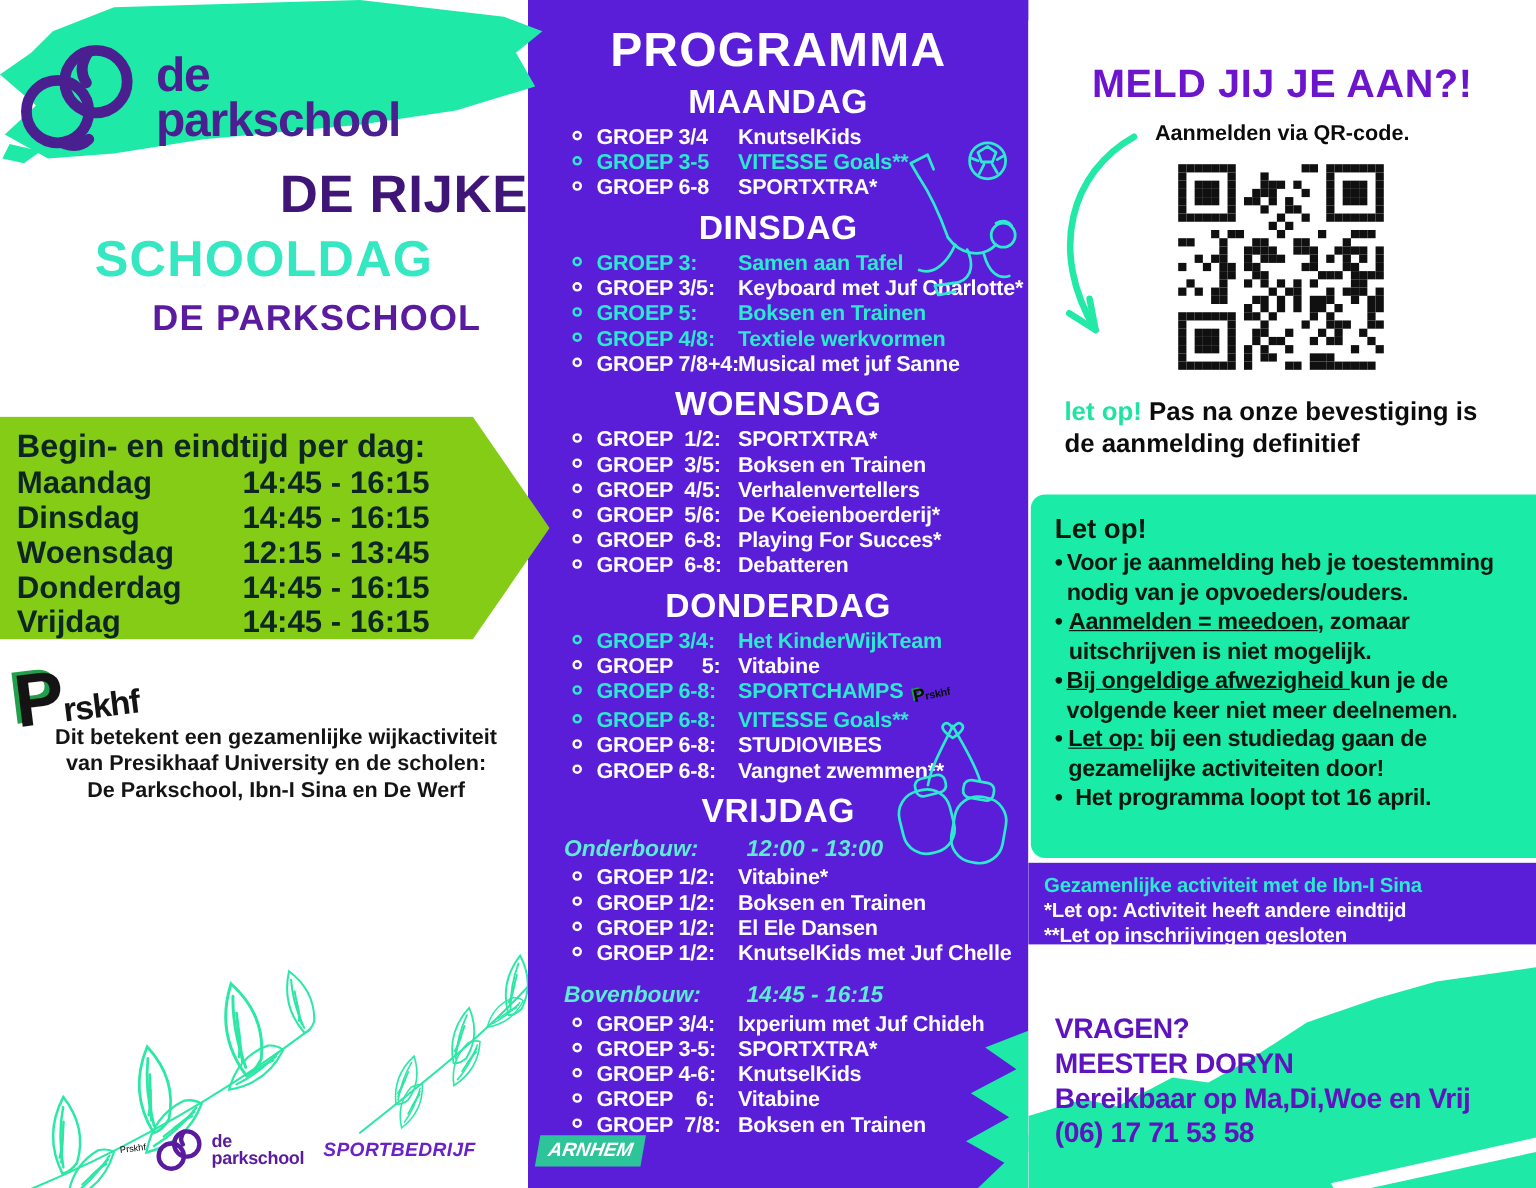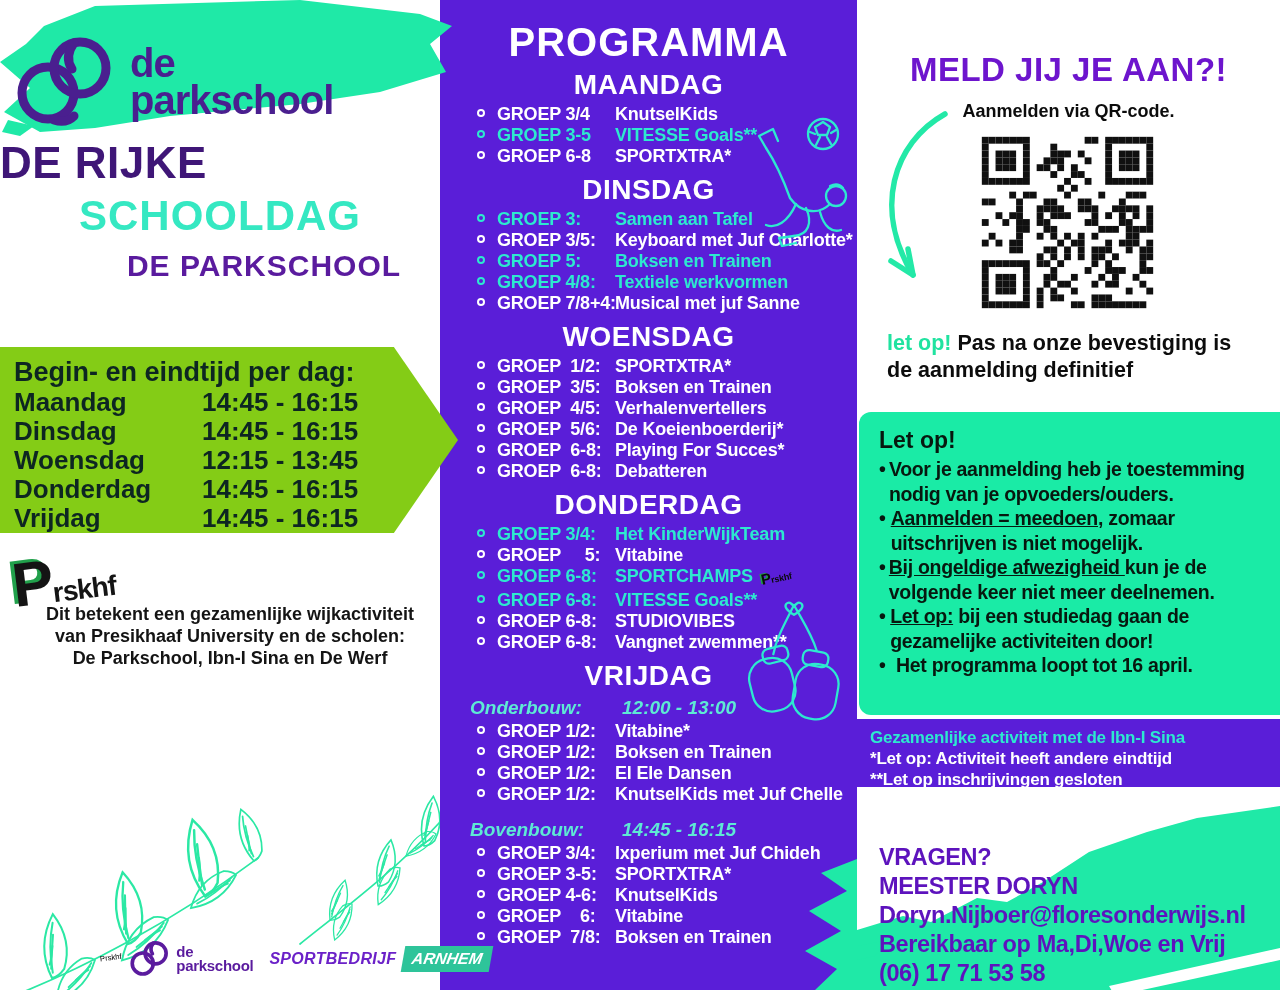--- a/index.html
+++ b/index.html
@@ -5,42 +5,42 @@
   * { margin:0; padding:0; box-sizing:border-box; }
   html,body { width:1280px; height:990px; background:#ffffff; font-family:"Liberation Sans", sans-serif; }
   .page { position:relative; width:1280px; height:990px; overflow:hidden; background:#ffffff; }
 
   
   .col-left { position:absolute; left:0; top:0; width:440px; height:990px; background:#ffffff; z-index:2; }
   .brush-top { position:absolute; left:0; top:0; width:456px; height:138px; z-index:1; }
   .logo-row { position:absolute; left:14px; top:30px; display:flex; align-items:center; z-index:3; }
   .logo-mark { width:104px; height:104px; }
   .logo-text { margin-left:12px; color:#4a1f8f; font-weight:800; font-size:40px; line-height:37px; letter-spacing:-1px; }
-  .t1 { position:absolute; top:138px; width:440px; text-align:left; font-size:44px; font-weight:800; color:#3f1677; letter-spacing:0.5px; }
+  .t1 { position:absolute; top:138px; width:440px; text-align:right; font-size:44px; font-weight:800; color:#3f1677; letter-spacing:0.5px; }
   .t2 { position:absolute; top:192px; width:440px; text-align:center; font-size:42px; font-weight:800; color:#35e8c2; letter-spacing:1px; }
   .t3 { position:absolute; top:249px; width:528px; text-align:center; font-size:30px; font-weight:800; color:#5a1b9e; letter-spacing:1px; }
 
   .times-arrow { position:absolute; left:0; top:347px; width:458px; height:186px; background:#84cc16;
     clip-path:polygon(0 0, 86% 0, 100% 50%, 86% 100%, 0 100%); padding:10px 0 0 14px; z-index:4; color:#0d2622; }
   .times-head { font-size:27px; font-weight:800; line-height:31px; }
   .times-row { display:grid; grid-template-columns:188px auto; font-size:26px; font-weight:800; line-height:29px; }
 
   .prskhf { position:absolute; left:12px; top:544px; transform:rotate(-7deg); white-space:nowrap; }
   .prskhf .pp { font-size:62px; font-weight:800; color:#141414; text-shadow:-4px -3px 0 #21a04b; }
   .prskhf .pr { font-size:28px; font-weight:800; color:#141414; margin-left:-2px; letter-spacing:-1px; }
   .about { position:absolute; left:40px; top:603px; width:380px; text-align:center; font-size:18px; font-weight:800; color:#141414; line-height:22px; }
 
   .plant { position:absolute; left:0; top:748px; width:440px; height:242px; }
 
   .foot-logos { position:absolute; left:100px; top:935px; width:340px; height:48px; display:flex; align-items:center; z-index:3; }
   .prskhf-sm { transform:rotate(-7deg) scale(0.48); transform-origin:left center; white-space:nowrap; width:86px; }
   .dp-sm { display:flex; align-items:center; margin-left:-16px; }
   .dp-sm svg { width:42px; height:42px; }
   .dp-sm .txt { margin-left:5px; color:#5a1b9e; font-weight:800; font-size:15px; line-height:14px; letter-spacing:-0.3px; }
-  .sb-wrap { display:flex; align-items:center; margin-left:16px; }
+  .sb-wrap { display:flex; align-items:center; margin-left:16px;gap:45px; }
   .sb-word { color:#6b21c8; font-weight:800; font-style:italic; font-size:16px; letter-spacing:0.3px; }
   .arnhem { margin-left:7px; background:#2ec49a; color:#ffffff; font-weight:800; font-style:italic; font-size:16px; padding:4px 9px; transform:skewX(-10deg); }
 
   
   .col-mid { position:absolute; left:440px; top:0; width:417px; height:990px; background:#5a1ed8; z-index:1; padding-top:22px; }
   .prog-title { text-align:center; color:#ffffff; font-size:40px; line-height:40px; font-weight:800; letter-spacing:1px; margin-bottom:4px; }
   .day { text-align:center; color:#ffffff; font-size:28px; line-height:30px; font-weight:800; letter-spacing:0.5px; margin:8px 0 4px 0; }
   .item { display:grid; grid-template-columns:20px 118px auto; padding-left:37px; line-height:21px; font-size:18px; font-weight:800; color:#ffffff; letter-spacing:-0.2px; white-space:nowrap; }
   .item.hl { color:#2de9cf; }
   .ring { width:8px; height:8px; border:2px solid currentColor; border-radius:50%; margin-top:5px; }
@@ -721,19 +721,18 @@
 
     <svg class="brush-bottom" viewBox="0 0 423 217">
       <polygon fill="#1fe9a7" points="0,140 46,126 74,132 120,108 150,112 186,92 232,62 290,42 340,28 423,16 423,217 0,217"></polygon>
       <polygon fill="#1fe9a7" points="0,156 30,150 18,166 0,170"></polygon>
       <polygon fill="#ffffff" points="252,196 423,158 423,170 258,206"></polygon>
     </svg>
 
     <div class="contact" id="contact-lines">
         <div class="c-line">VRAGEN?</div>
         <div class="c-line">MEESTER DORYN</div>
-        <div class="c-line">Doryn.Nijboer@floresonderwijs.nl</div>
         <div class="c-line">Bereikbaar op Ma,Di,Woe en Vrij</div>
         <div class="c-line">(06) 17 71 53 58</div>
       </div>
   </div>
 
 </div>
 
 </body></html>

